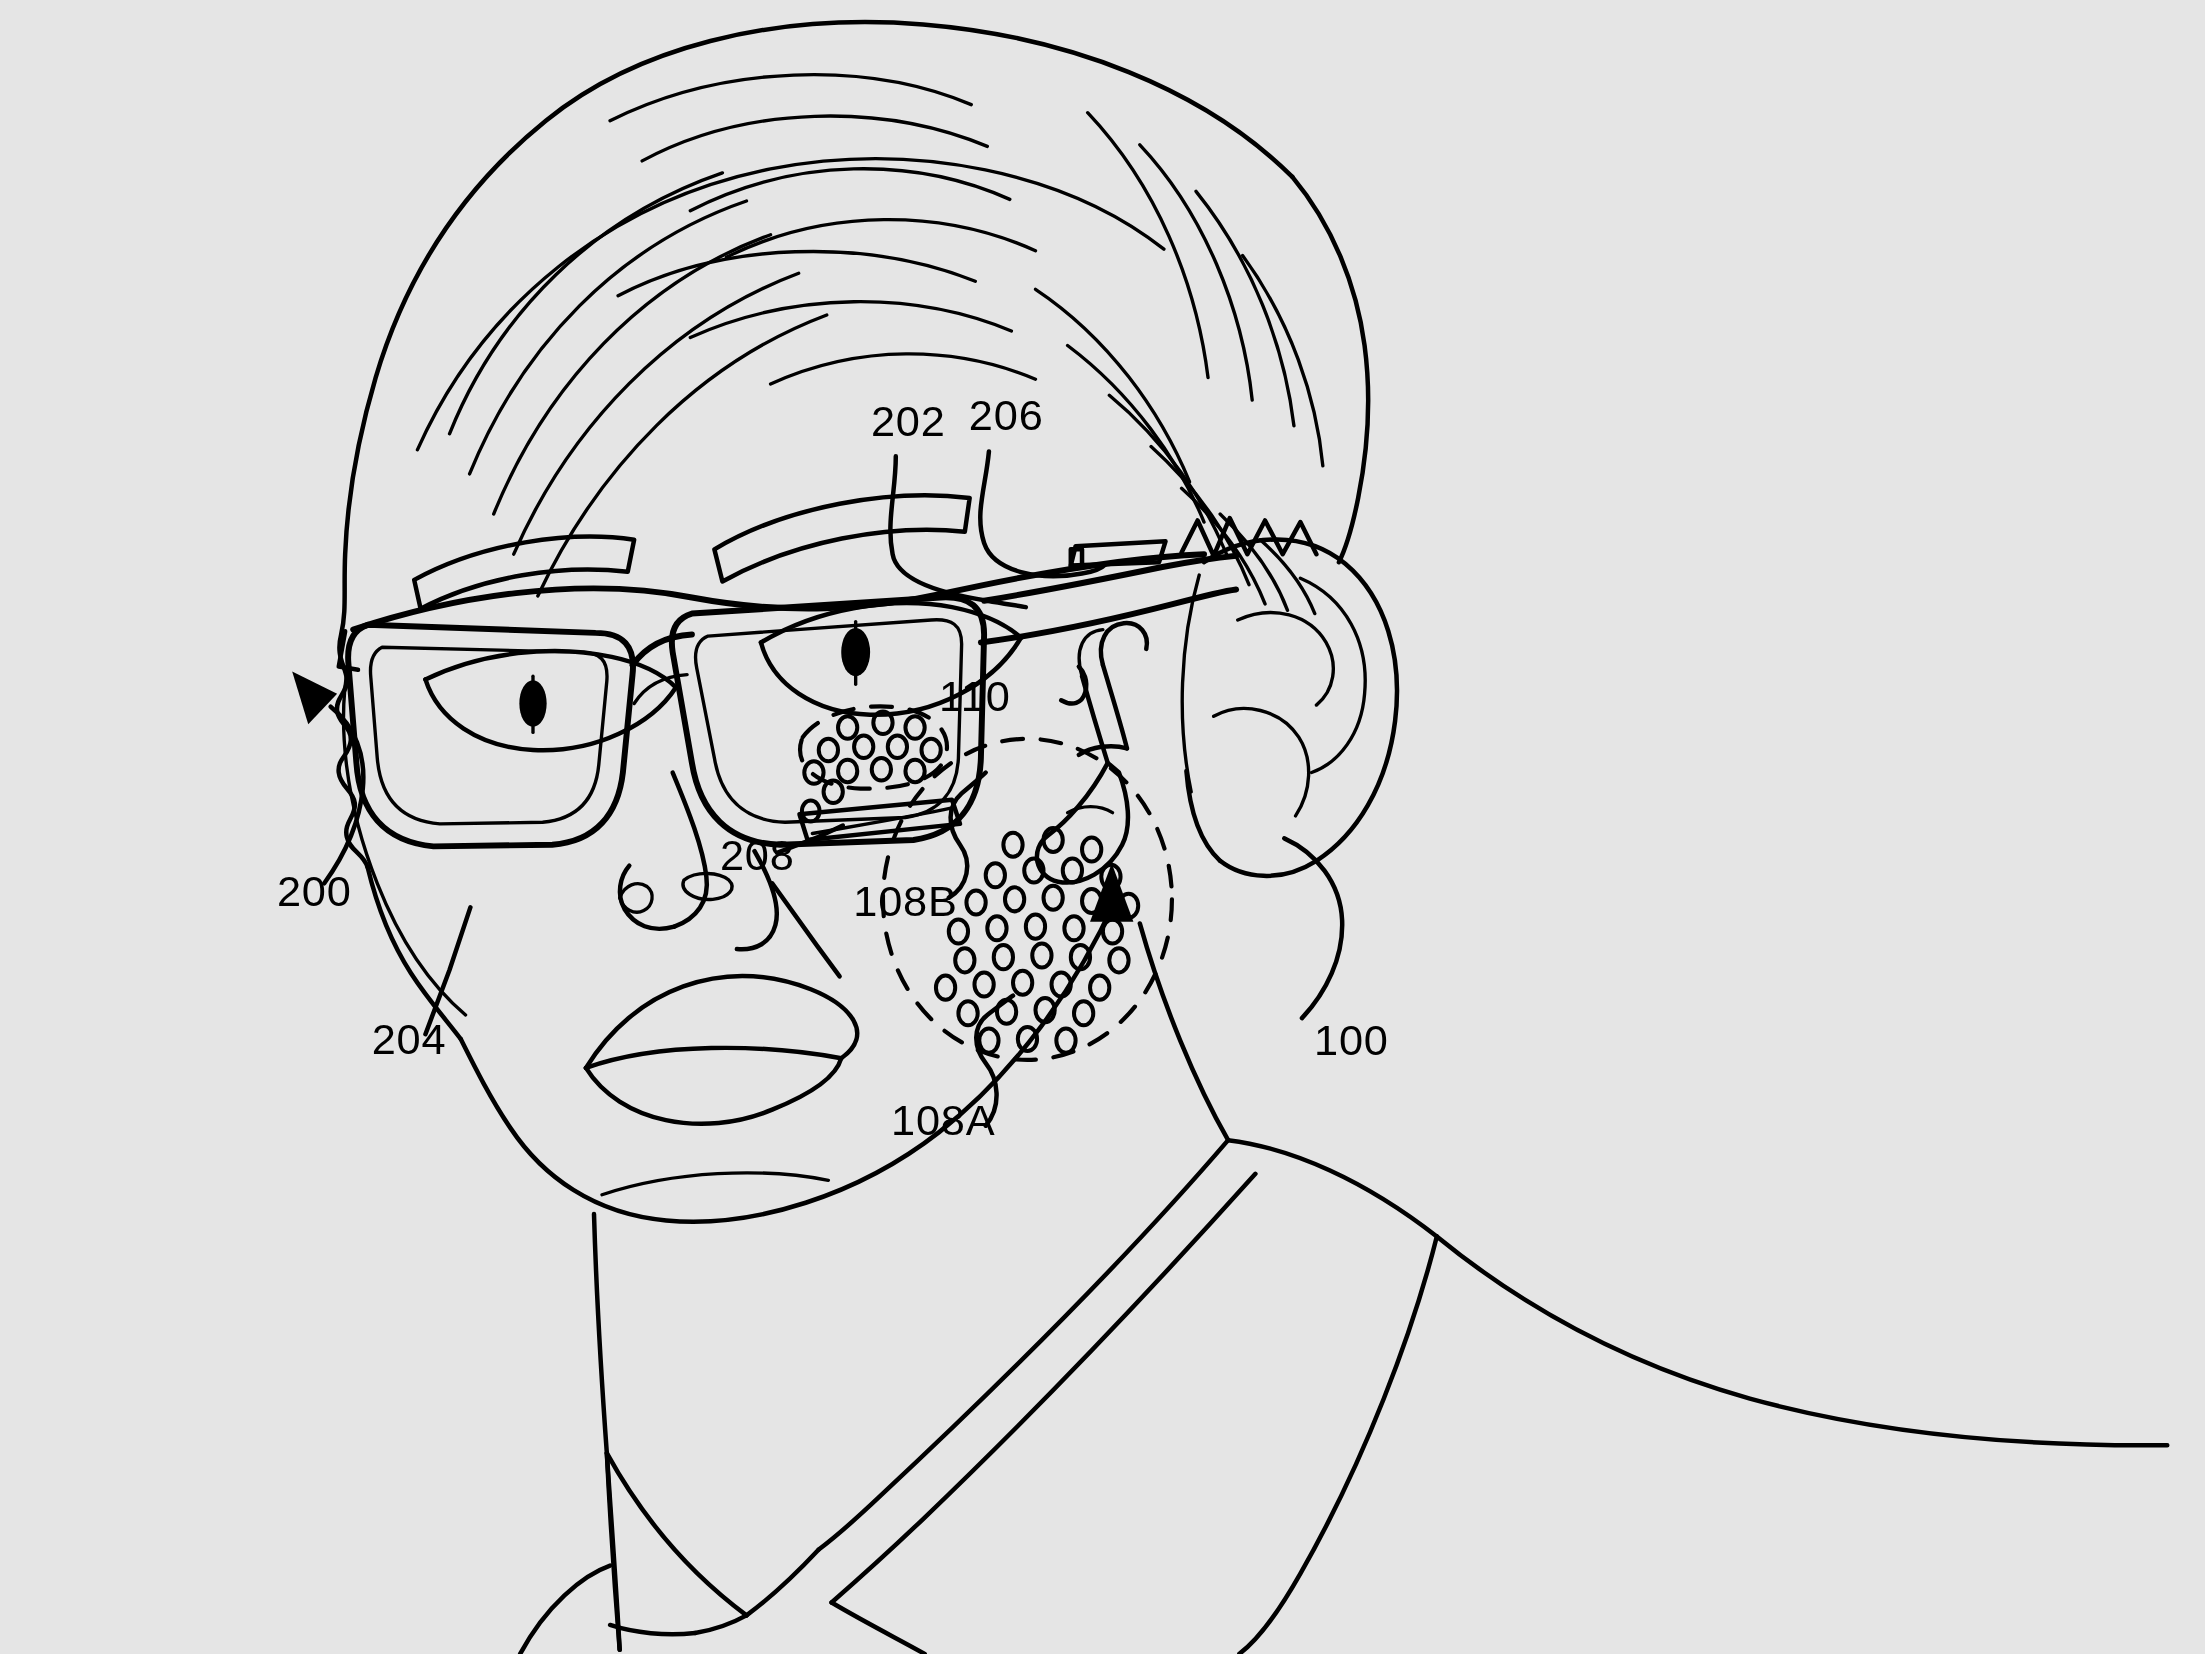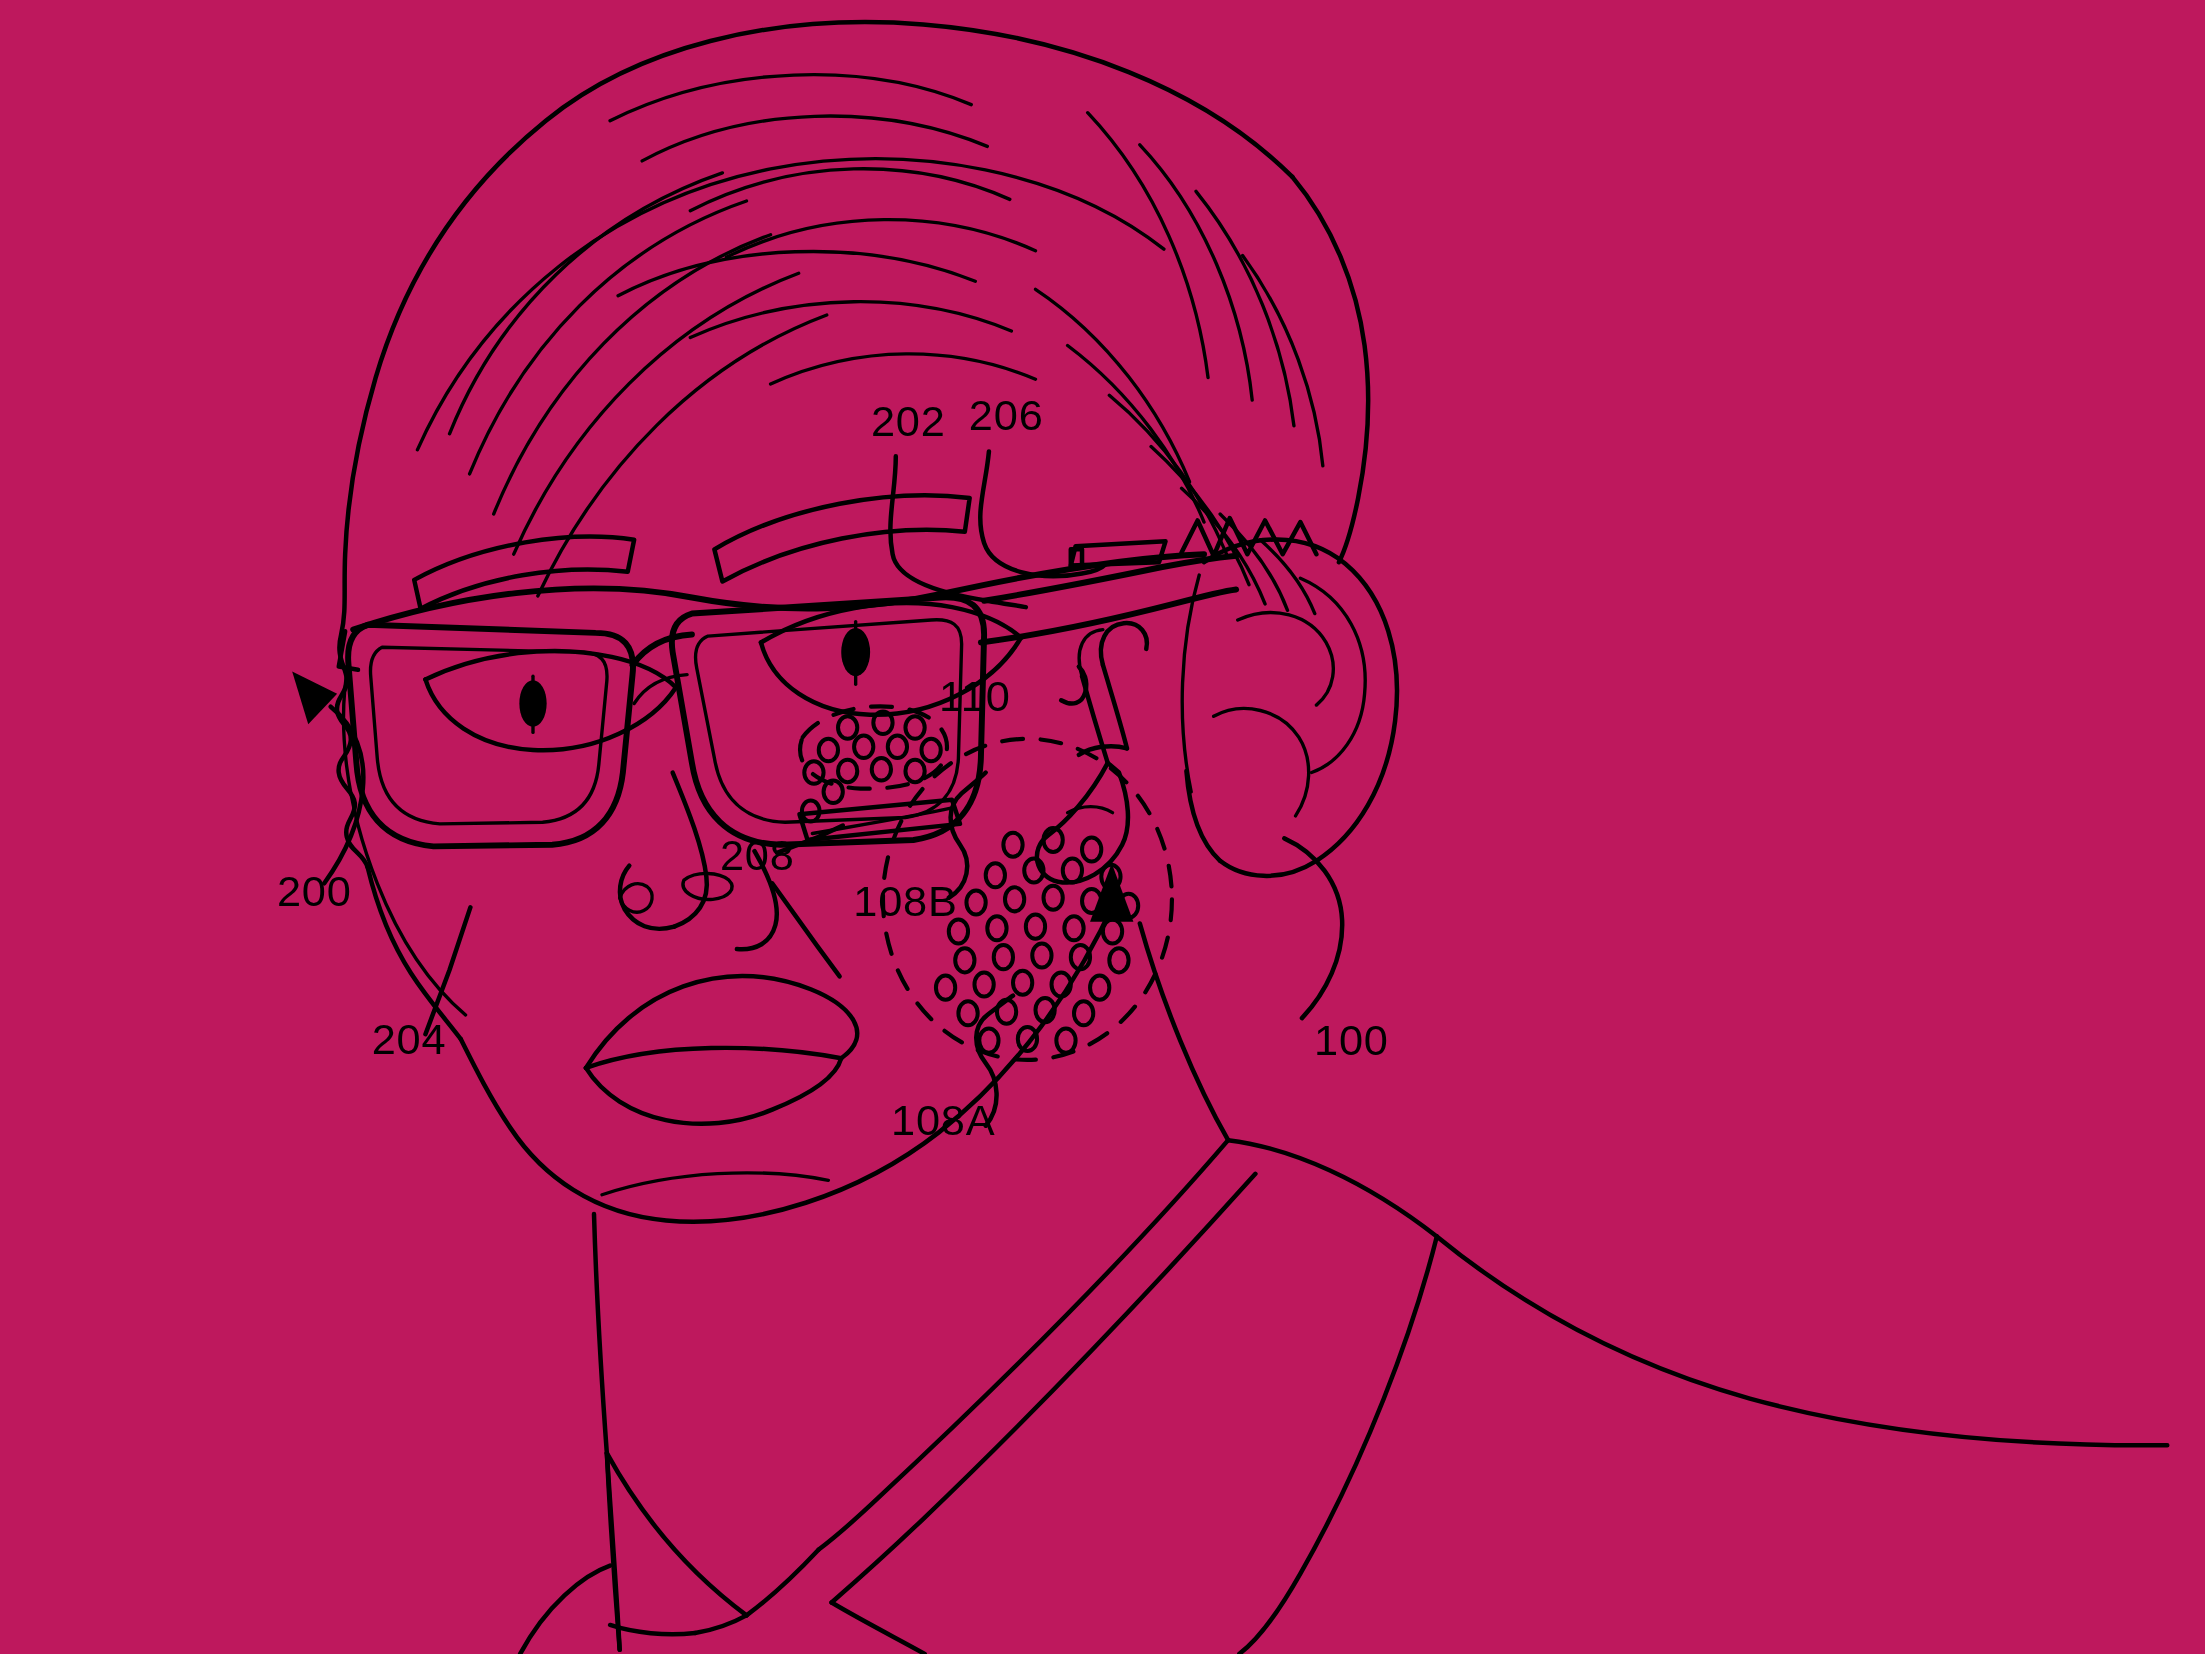--- a/index.html
+++ b/index.html
@@ -8,21 +8,21 @@
     padding: 0;
     background: #ffffff;
   }
   body {
     font-family: "Liberation Sans", sans-serif;
   }
   #figure-root {
     position: relative;
     width: 2205px;
     height: 1655px;
-    background: #be185d;
+    background: #e5e5e5;
     overflow: hidden;
   }
   #figure-svg {
     position: absolute;
     left: 0;
     top: 0;
     width: 2205px;
     height: 1655px;
     display: block;
   }

